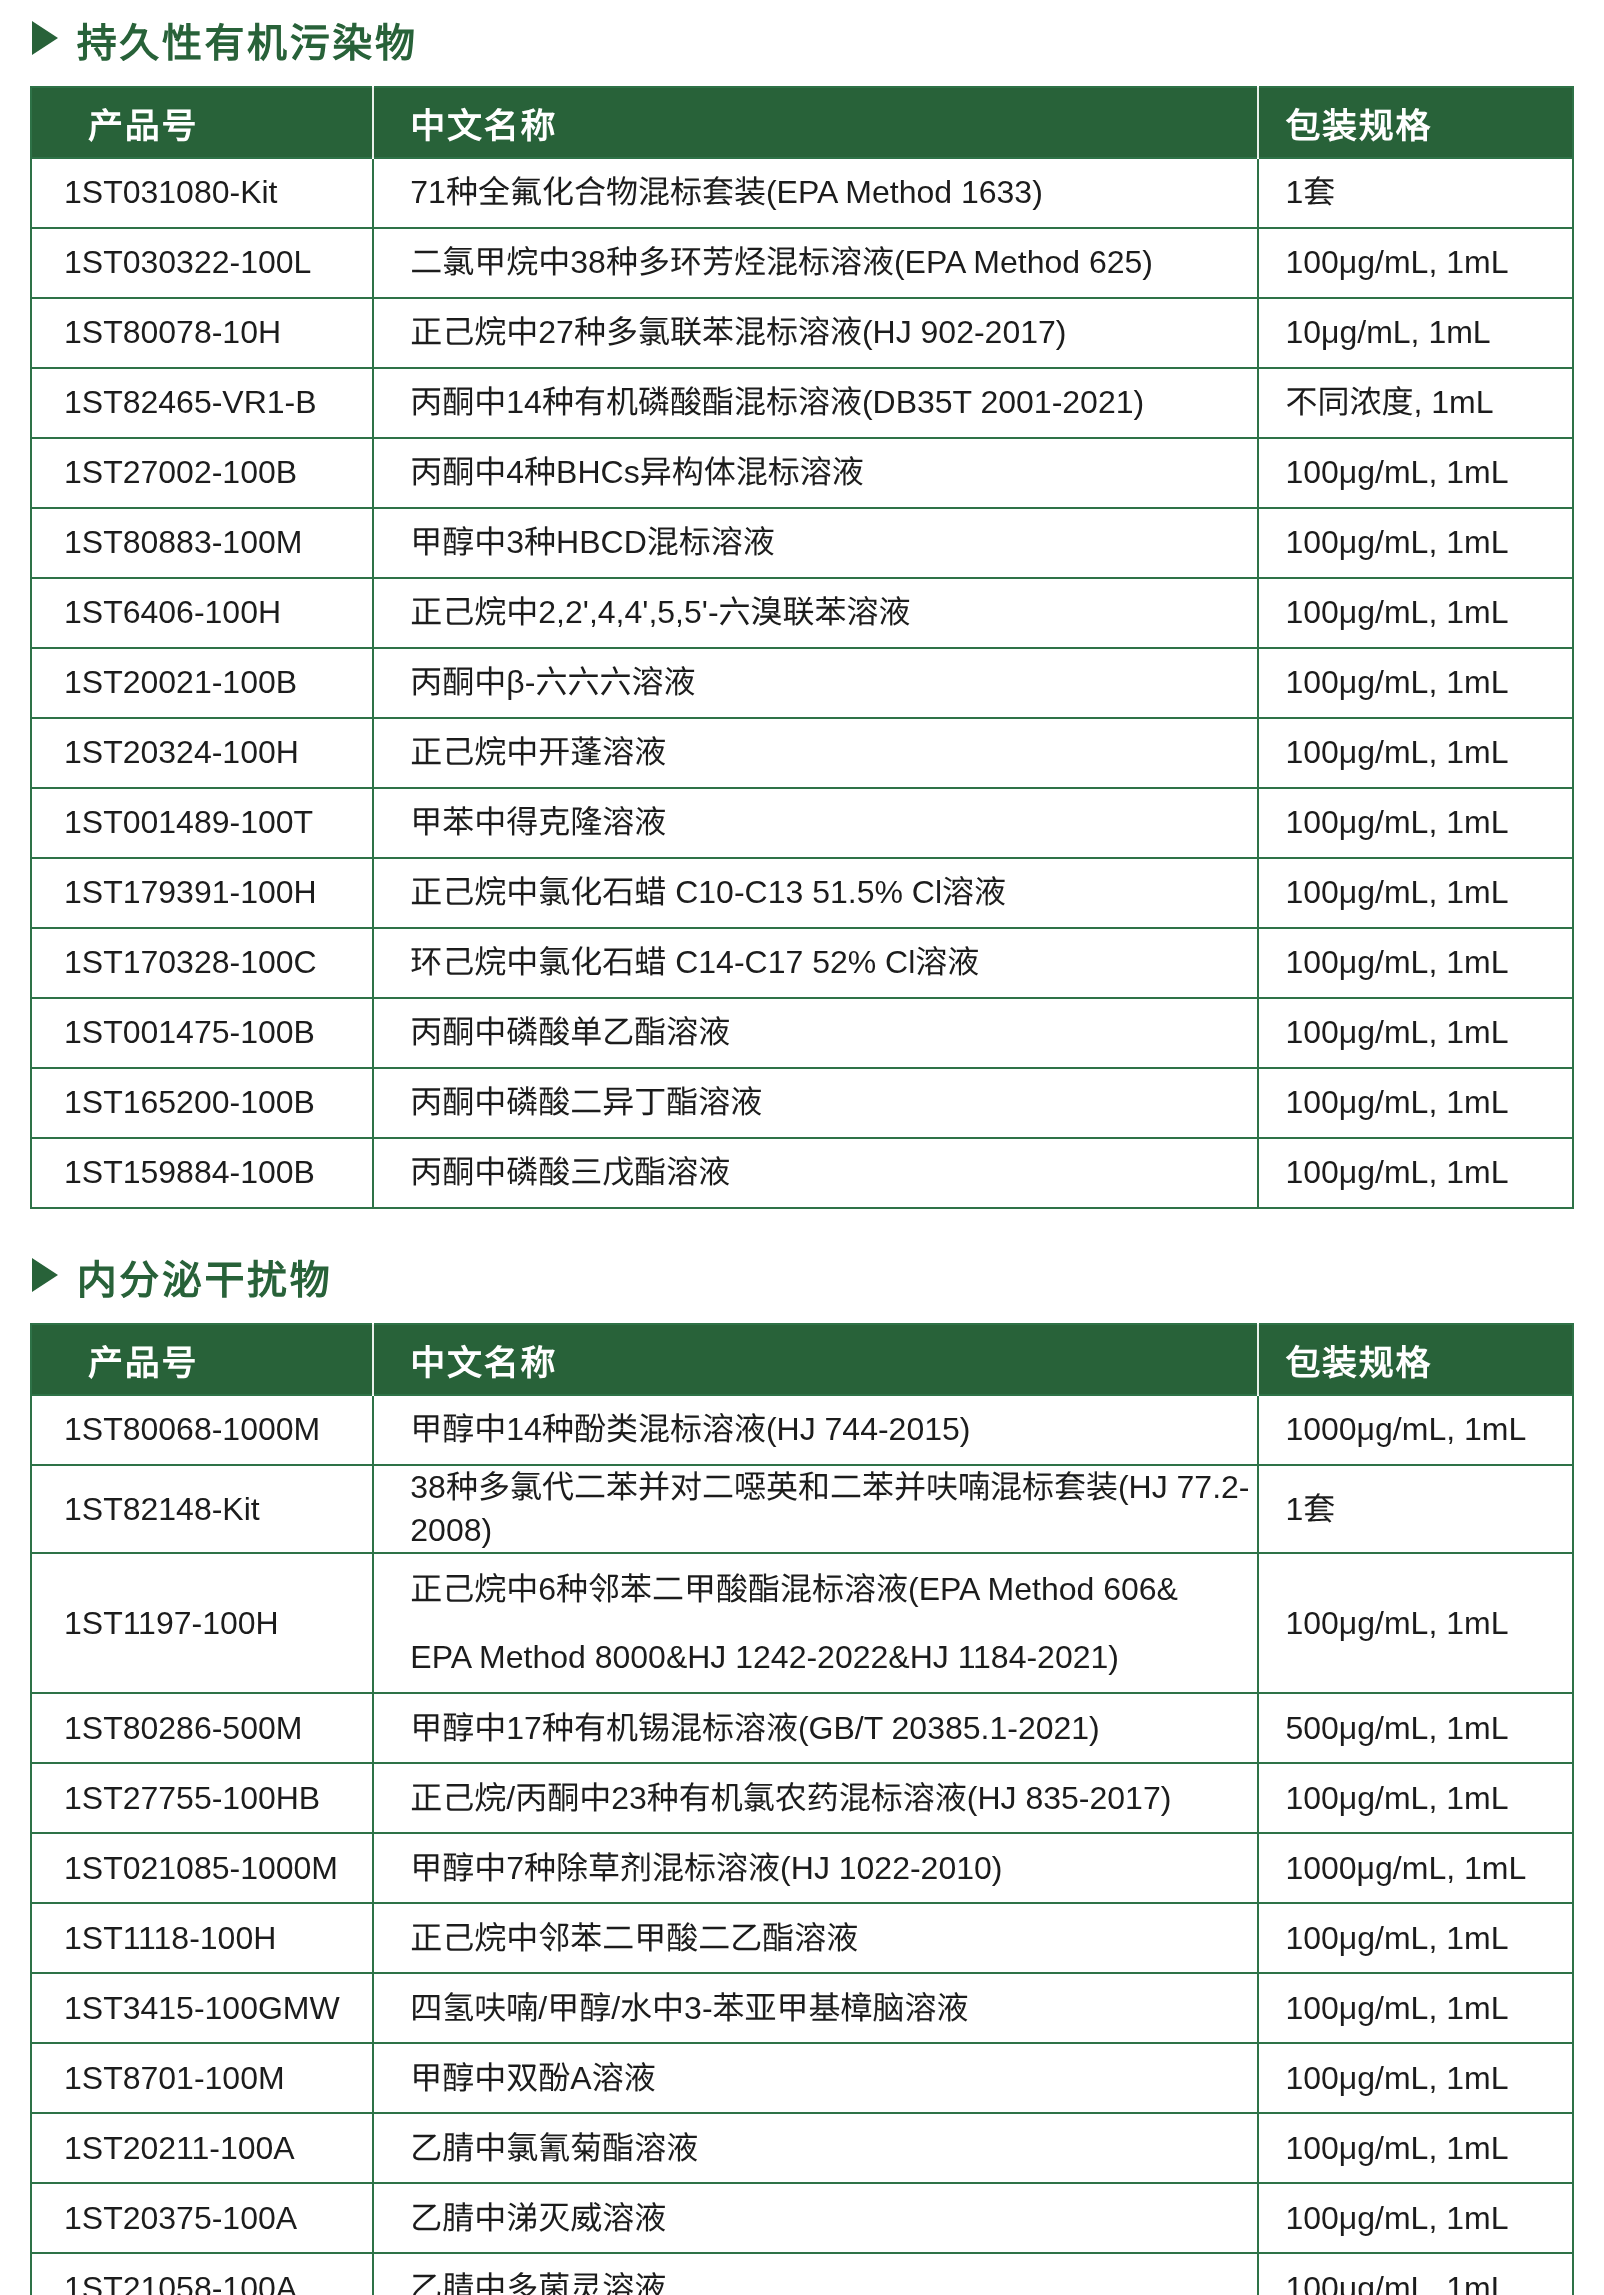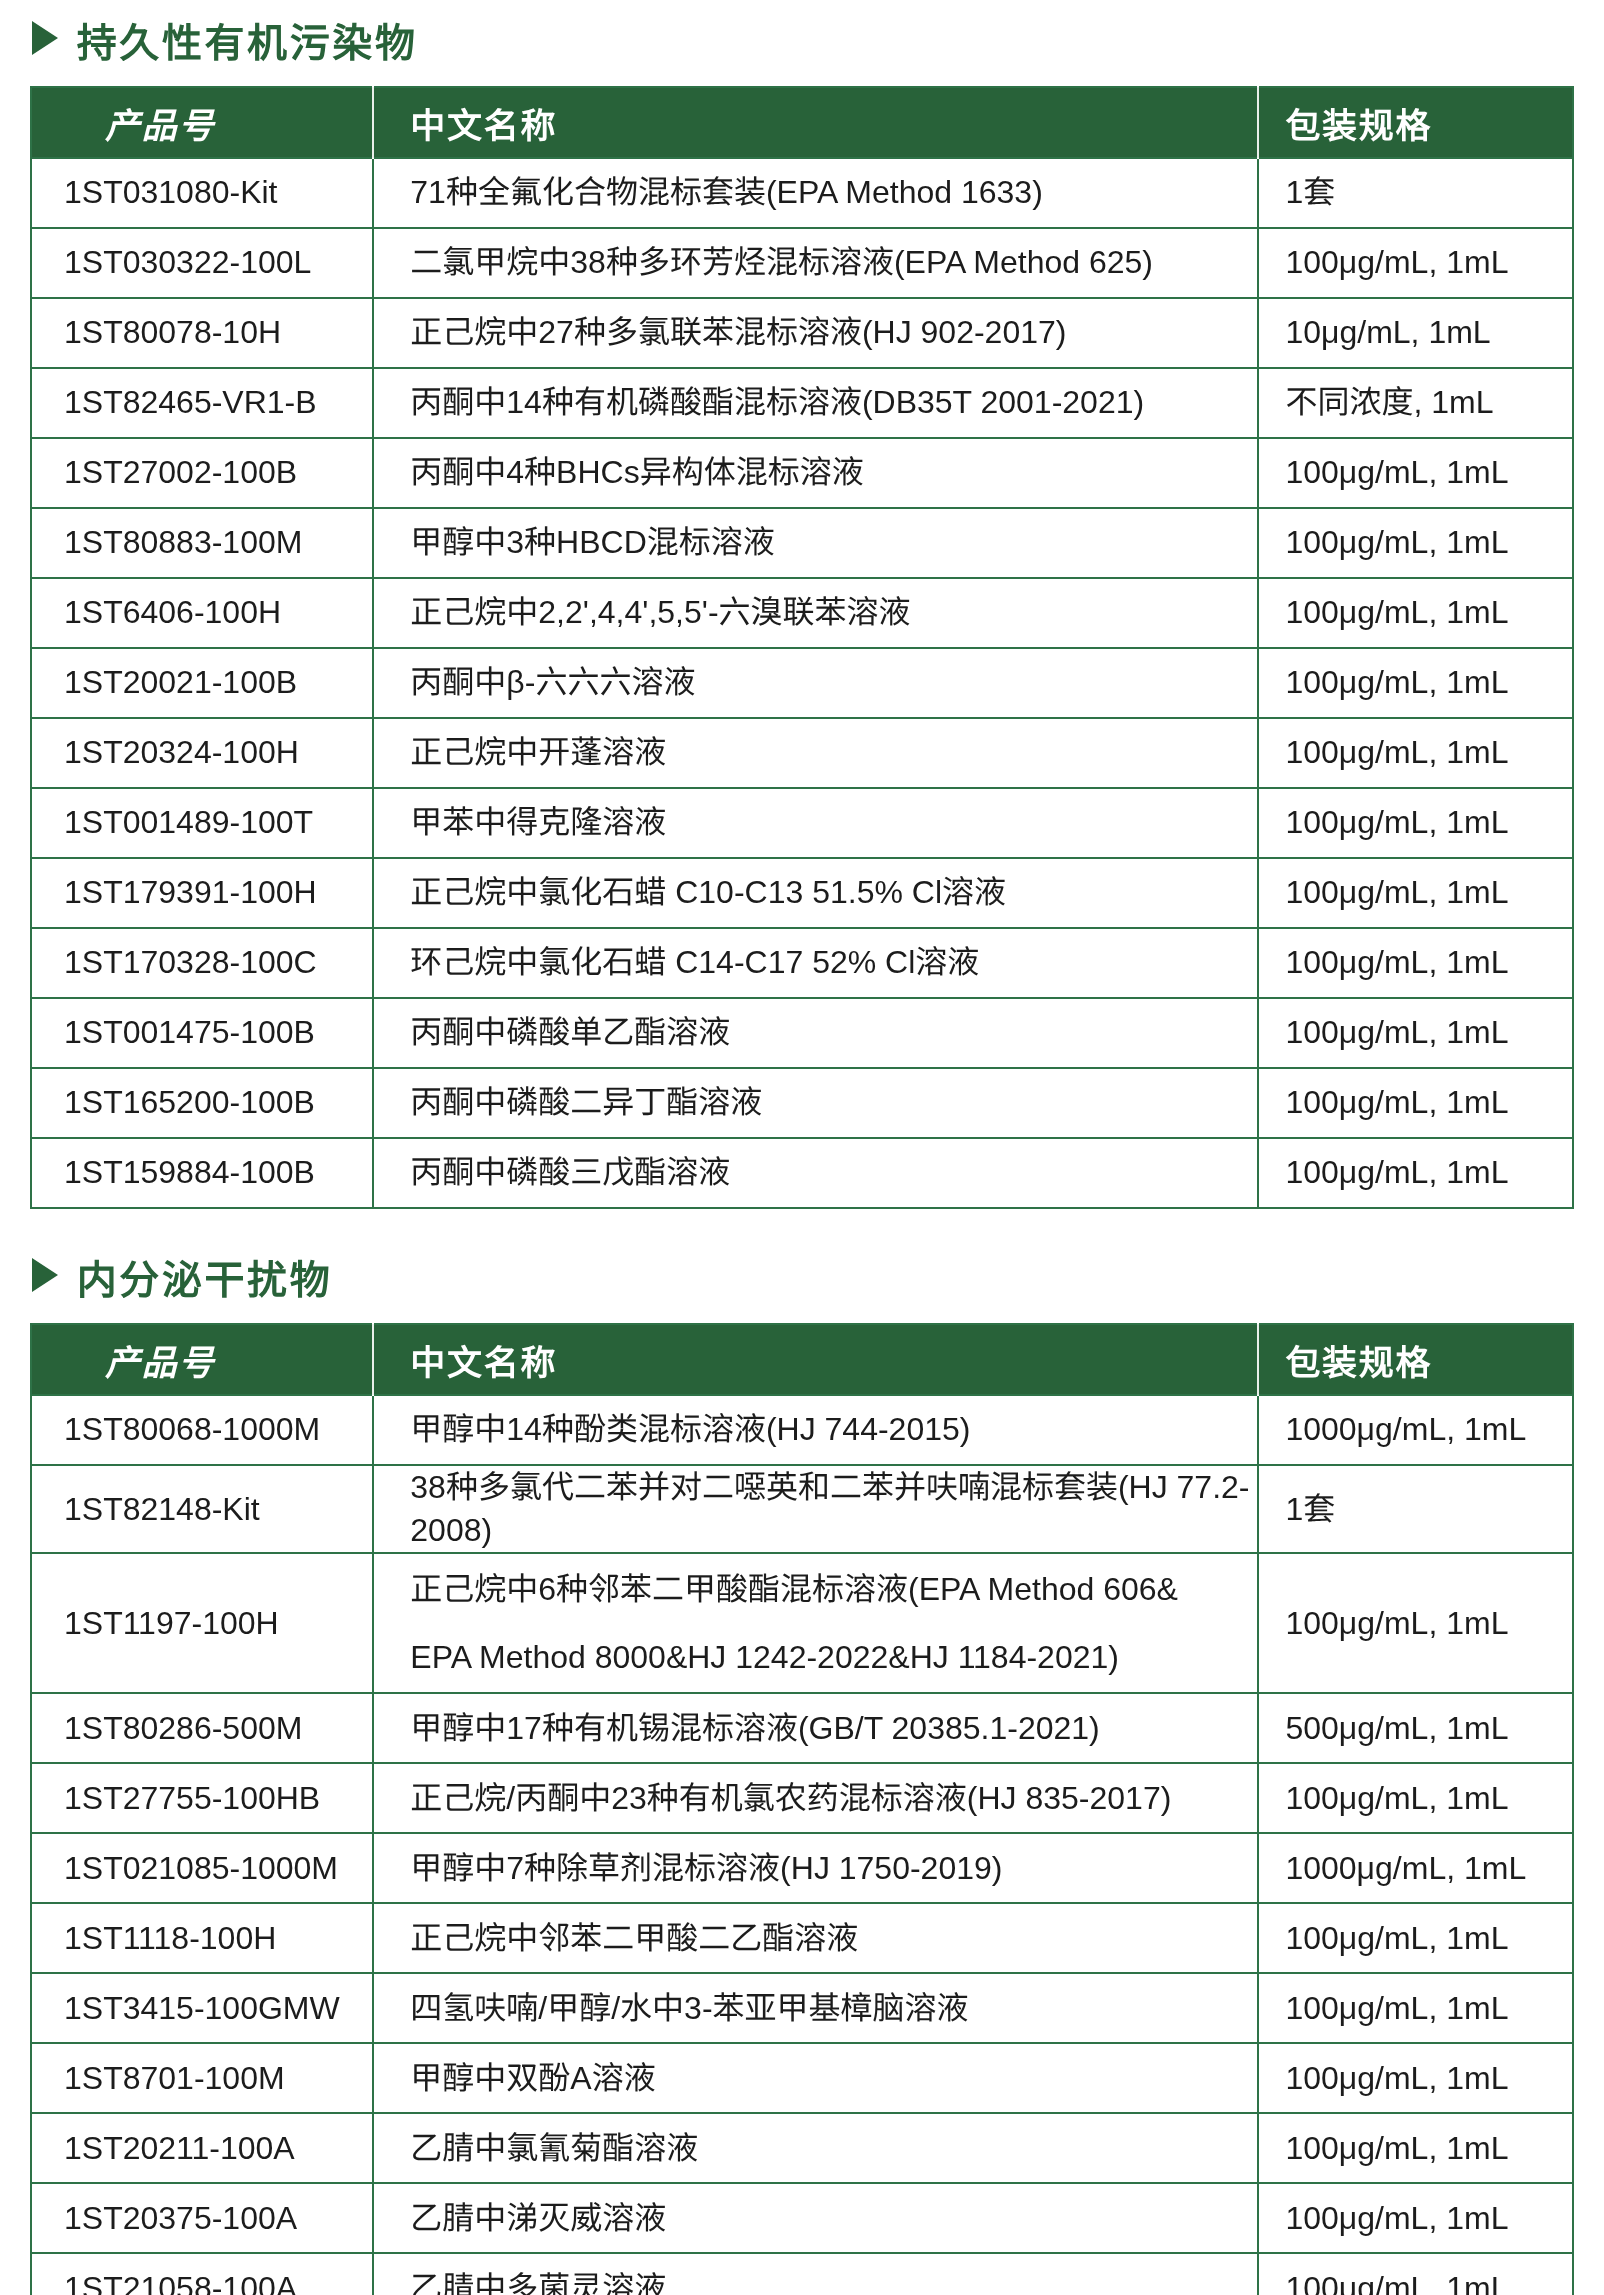--- a/index.html
+++ b/index.html
@@ -51,21 +51,21 @@
   thead th{
     background:var(--green);
     color:var(--white);
     font-size:35px;
     font-weight:bold;
     text-align:left;
     height:71px;
     letter-spacing:1.7px;
     vertical-align:middle;
   }
-  thead th:nth-child(1){padding-left:73px;font-style:italic;}
+  thead th:nth-child(1){padding-left:56px;}
   thead th:nth-child(2){padding-left:36px;border-left:2.6px solid rgba(255,255,255,.9);}
   thead th:nth-child(3){padding-left:26px;border-left:2.6px solid rgba(255,255,255,.9);margin-left:21px;}
   tbody td{
     border:2.6px solid var(--green-border);
     height:70px;
     font-size:32px;
     vertical-align:middle;
     line-height:1.35;
     white-space:pre-line;
     background:#ffffff;
@@ -217,21 +217,21 @@
           <td>甲醇中17种有机锡混标溶液(GB/T 20385.1-2021)</td>
           <td>500μg/mL, 1mL</td>
         </tr>
         <tr>
           <td>1ST27755-100HB</td>
           <td>正己烷/丙酮中23种有机氯农药混标溶液(HJ 835-2017)</td>
           <td>100μg/mL, 1mL</td>
         </tr>
         <tr>
           <td>1ST021085-1000M</td>
-          <td>甲醇中7种除草剂混标溶液(HJ 1750-2019)</td>
+          <td>甲醇中7种除草剂混标溶液(HJ 1022-2010)</td>
           <td>1000μg/mL, 1mL</td>
         </tr>
         <tr>
           <td>1ST1118-100H</td>
           <td>正己烷中邻苯二甲酸二乙酯溶液</td>
           <td>100μg/mL, 1mL</td>
         </tr>
         <tr>
           <td>1ST3415-100GMW</td>
           <td>四氢呋喃/甲醇/水中3-苯亚甲基樟脑溶液</td>

